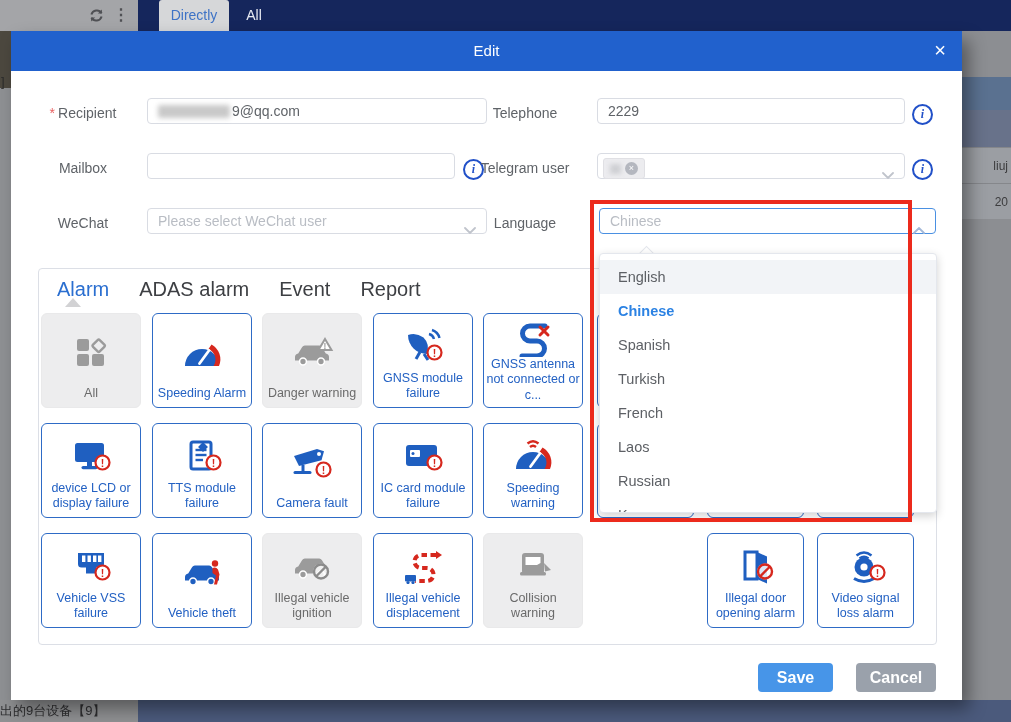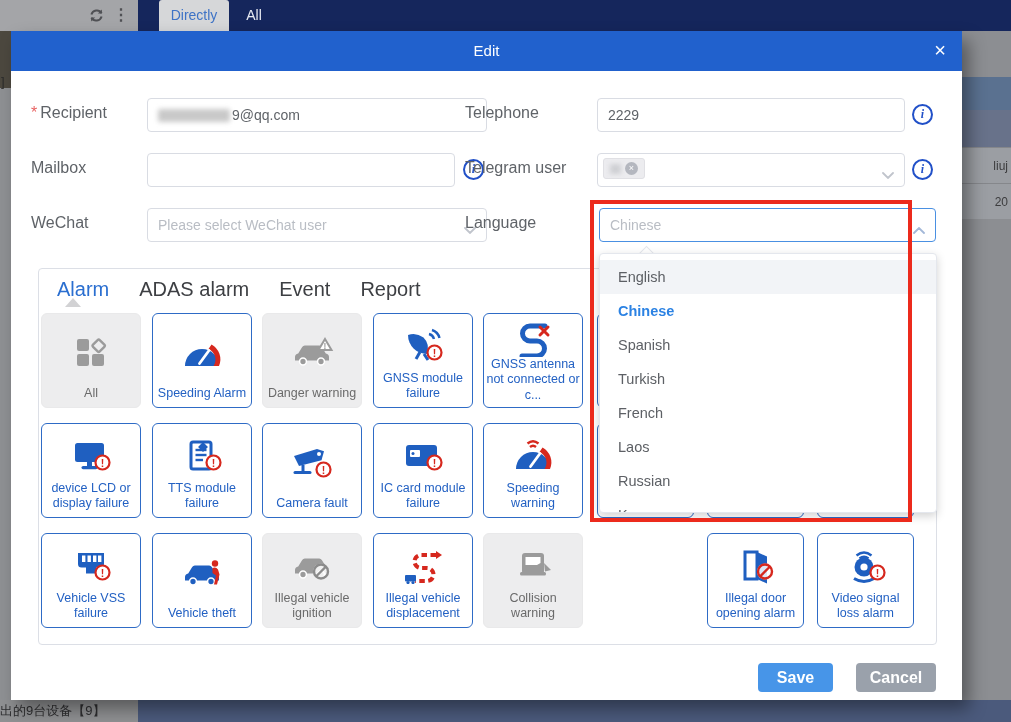--- a/index.html
+++ b/index.html
@@ -25,24 +25,24 @@
   .rt-rest{flex:1;background:#8c8e92;}
   .bottombar-left{position:absolute;left:0;top:700px;width:138px;height:22px;background:#8f9092;
     color:#2e2e30;font-size:13px;line-height:22px;white-space:nowrap;overflow:hidden;}
   .bottombar-right{position:absolute;left:138px;top:700px;width:873px;height:22px;background:#4b5a7c;}
   
   .modal{position:absolute;left:11px;top:31px;width:951px;height:669px;background:#fff;z-index:2;
     box-shadow:7px 9px 16px rgba(0,0,0,.38);}
   .modal-header{position:absolute;left:0;top:0;width:100%;height:40px;background:#2161cd;}
   .modal-title{position:absolute;left:0;top:0;width:100%;height:40px;line-height:40px;text-align:center;color:#fff;font-size:15px;}
   .modal-close{position:absolute;right:16px;top:0;height:40px;line-height:38px;color:#fff;font-size:20px;font-weight:300;cursor:pointer;}
-  .f-label{position:absolute;font-size:16px;color:#5f6368;line-height:30px;text-align:left;white-space:nowrap;}
+  .f-label{position:absolute;font-size:14px;color:#5f6368;line-height:30px;text-align:center;white-space:nowrap;}
   .req{color:#e86262;margin-right:3px;}
   .f-input{position:absolute;height:26px;border:1px solid #d9dce3;border-radius:4px;background:#fff;
-    box-sizing:border-box;font-size:14px;color:#5f6368;display:flex;align-items:center;padding:16px 10px;}
+    box-sizing:border-box;font-size:14px;color:#5f6368;display:flex;align-items:center;padding:8px 10px;}
   .redact{display:inline-block;width:72px;height:13px;background:#c9c9c9;border-radius:2px;filter:blur(2.5px);margin-right:2px;}
   .placeholder{color:#b9bdc4;}
   .chev{position:absolute;right:10px;top:12px;}
   .info{position:absolute;width:17px;height:17px;border:2px solid #2150c8;border-radius:50%;
     color:#2150c8;font:italic bold 12px/17px "Liberation Serif",serif;text-align:center;cursor:pointer;}
   .tag{position:absolute;left:5px;top:4px;width:42px;height:21px;background:#ececef;border:1px solid #e0e0e4;
     border-radius:3px;display:flex;align-items:center;justify-content:center;gap:4px;box-sizing:border-box;}
   .tag-x{width:13px;height:13px;border-radius:50%;background:#b4b7bf;color:#fff;font-size:9px;line-height:13px;text-align:center;cursor:pointer;}
   .tag-blur{width:11px;height:10px;background:#cfd0d4;filter:blur(2px);}
   .lang-select{border:1px solid #4a90e2 !important;z-index:6;}

